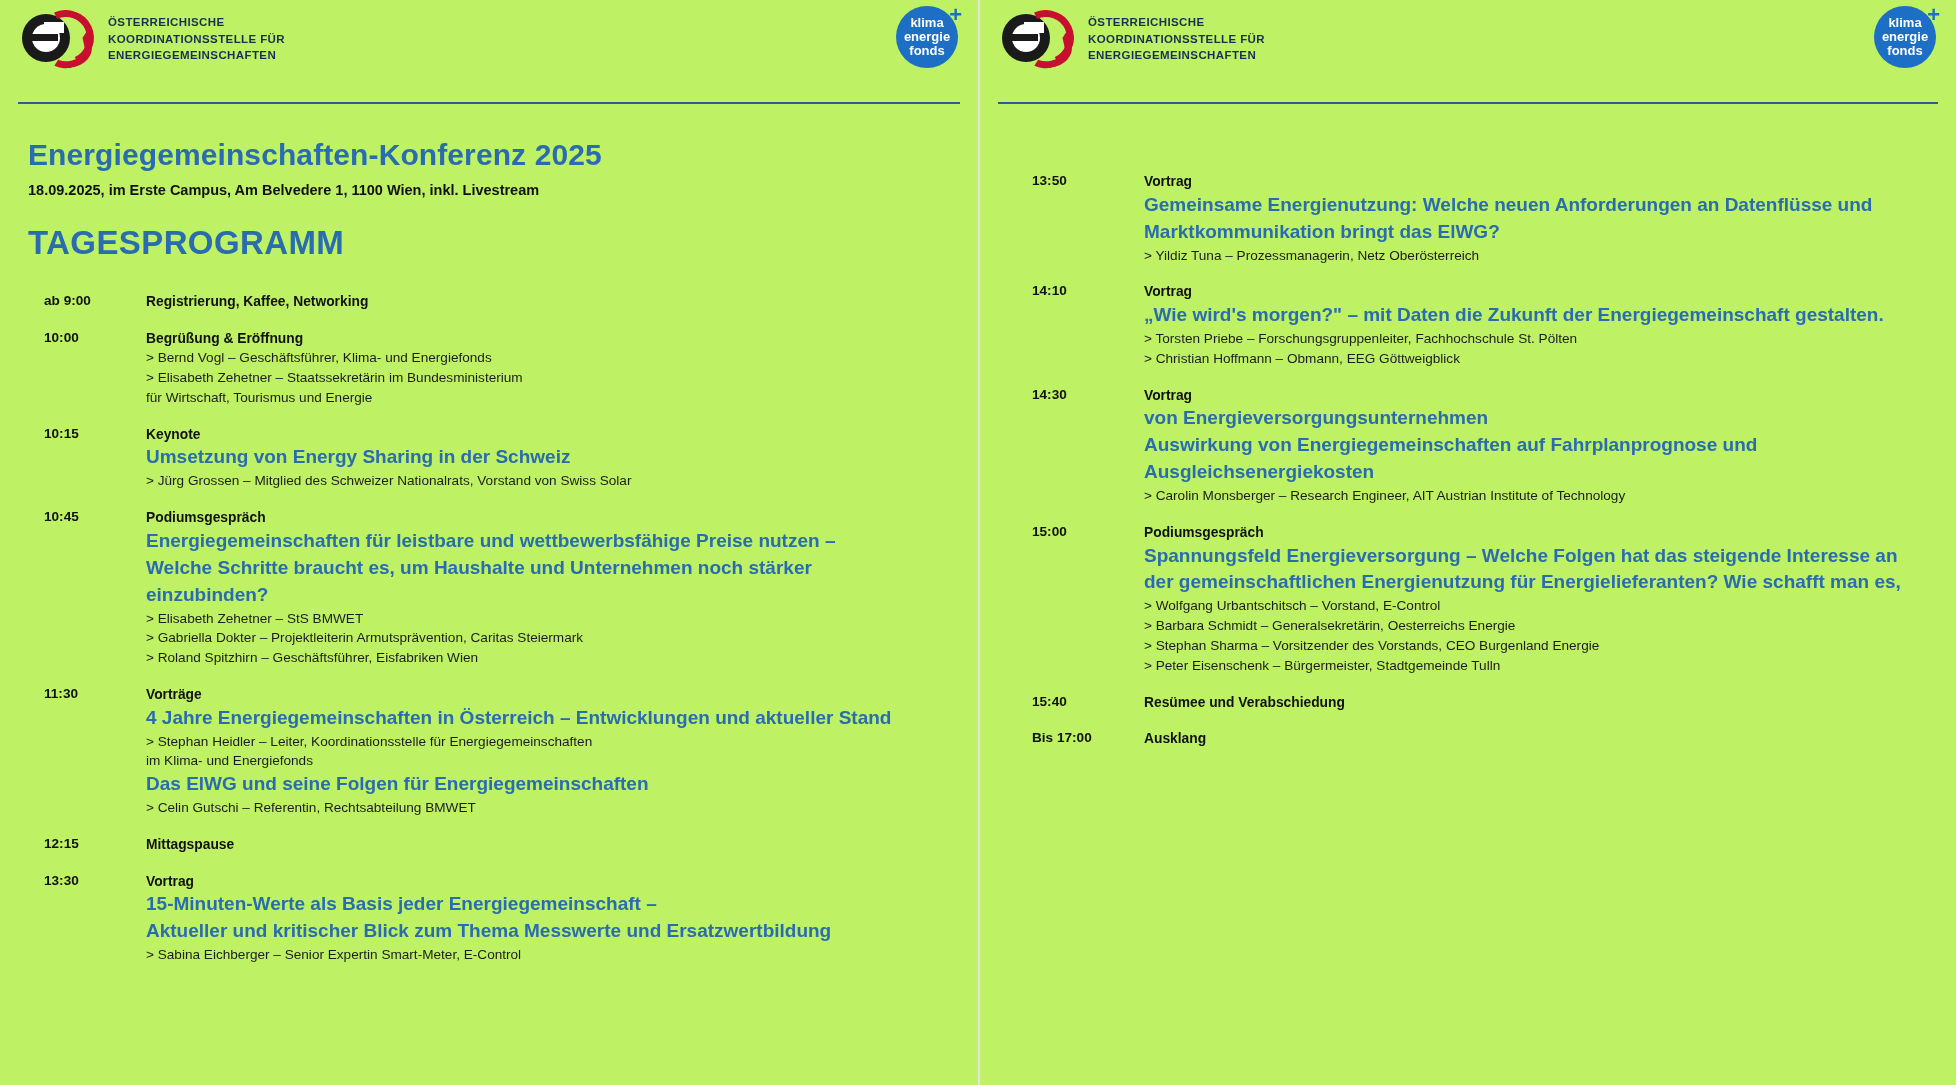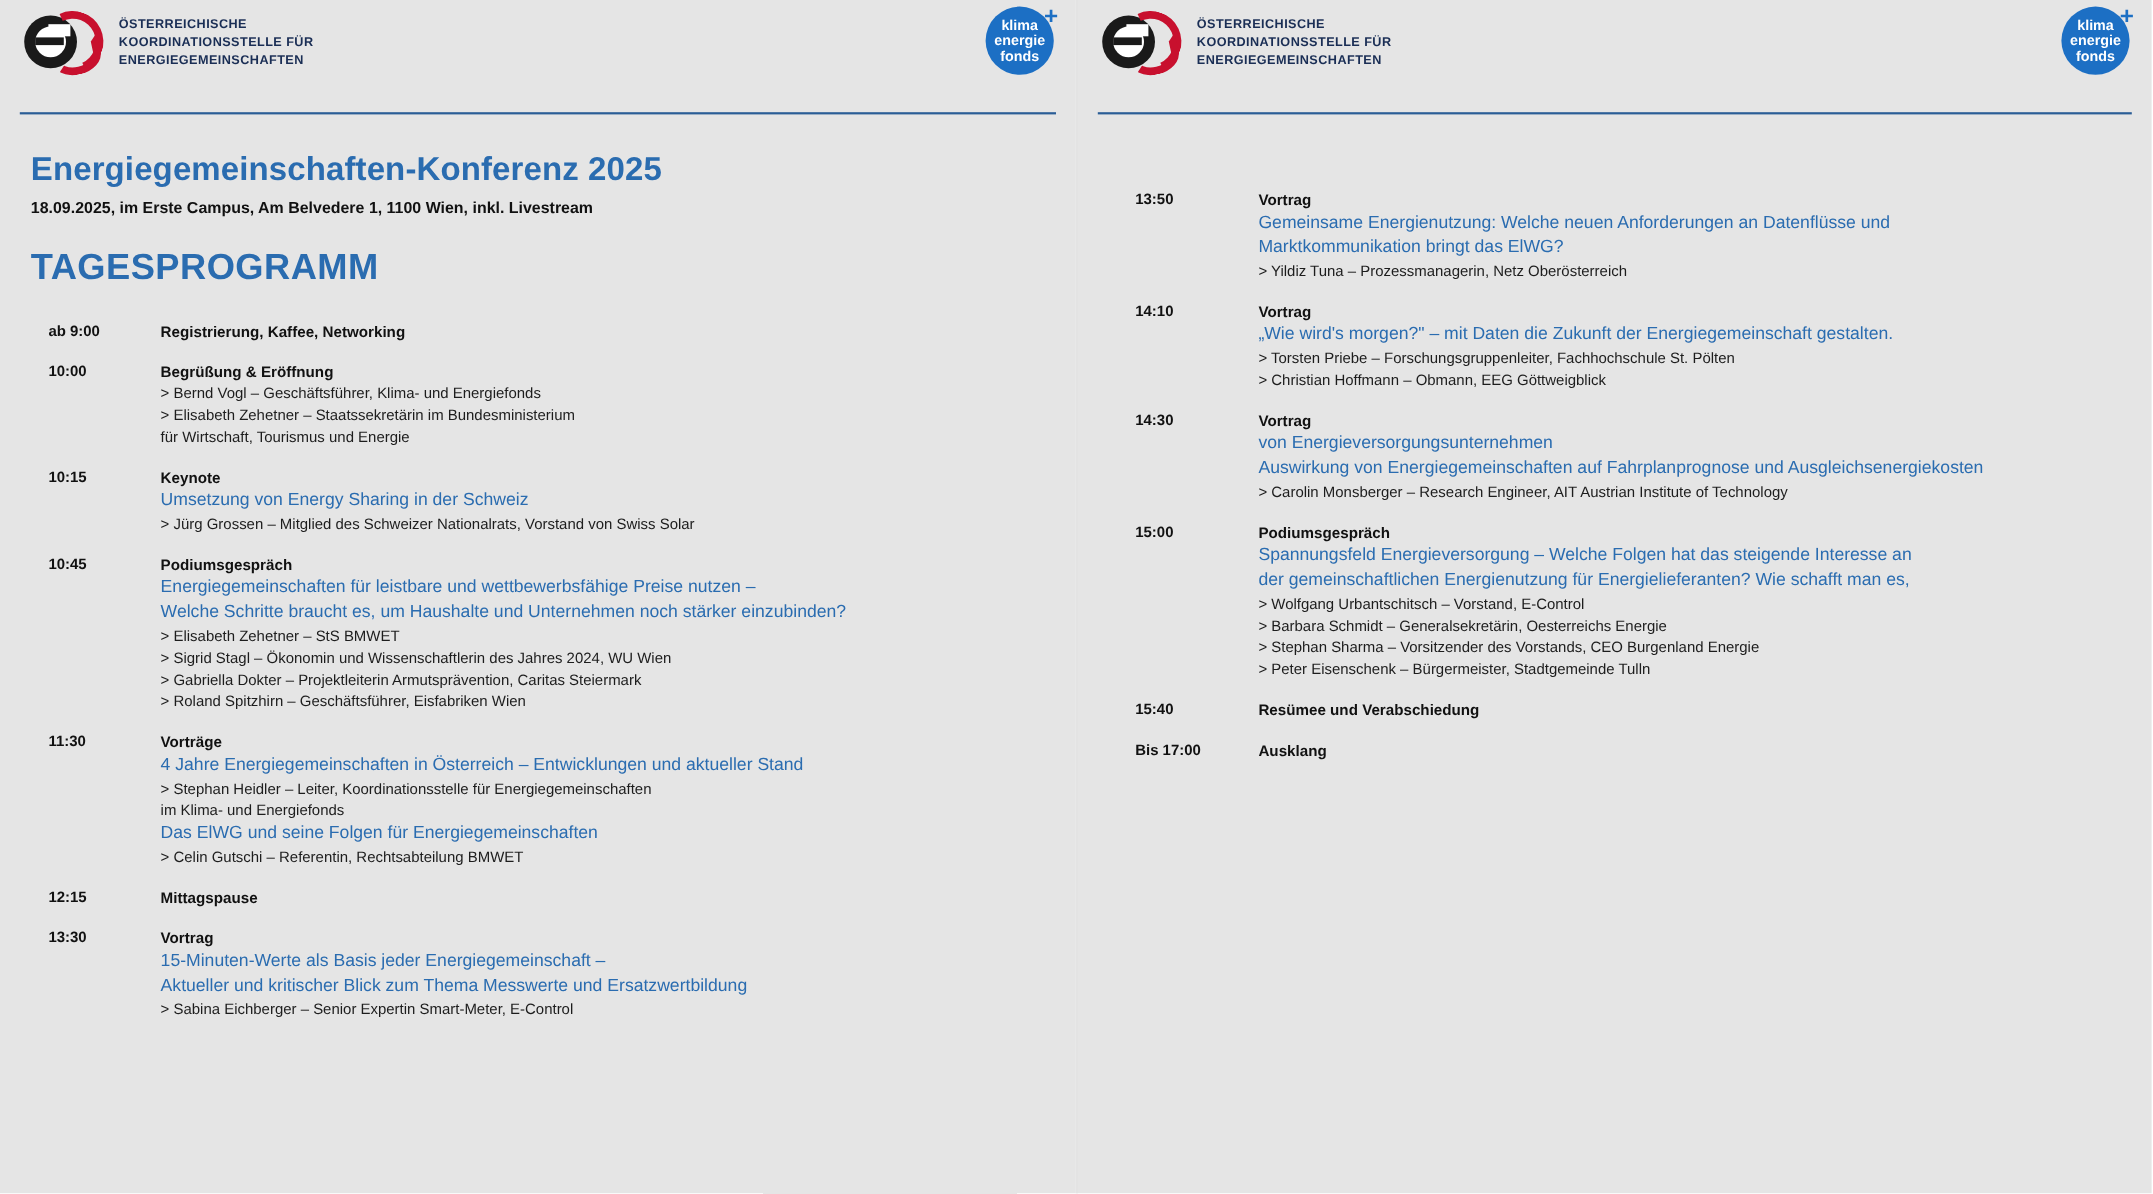--- a/index.html
+++ b/index.html
@@ -11,21 +11,21 @@
   }
   .pages {
     display: flex;
     width: 1957px;
     height: 1085px;
   }
   .page {
     position: relative;
     width: 978px;
     height: 1085px;
-    background: #e5e5e5;
+    background: #bef264;
     overflow: hidden;
   }
   .page-right { border-left: 2px solid #e3e3e3; }
 
   
   .header {
     position: relative;
     height: 104px;
     border-bottom: 2px solid #2a5d96;
     margin: 0 18px 0 18px;
@@ -162,22 +162,22 @@
     padding-top: 1px;
   }
   .detail { flex: 1 1 auto; }
   .d-head {
     font-size: 13.8px;
     font-weight: bold;
     color: #111111;
     line-height: 1.42;
   }
   .d-topic {
-    font-size: 16px;
-    font-weight: normal;
+    font-size: 19px;
+    font-weight: bold;
     color: #2a6cb0;
     line-height: 1.42;
   }
   .d-person {
     font-size: 13.6px;
     color: #1d1d1d;
     line-height: 1.46;
   }
 
   .body-right { padding: 52px 28px 0 36px; }
@@ -242,21 +242,20 @@
               <div class="d-person">&gt; Jürg Grossen – Mitglied des Schweizer Nationalrats, Vorstand von Swiss Solar</div>
             </div>
           </div>
           <div class="row">
             <div class="time">10:45</div>
             <div class="detail">
               <div class="d-head">Podiumsgespräch</div>
               <div class="d-topic">Energiegemeinschaften für leistbare und wettbewerbsfähige Preise nutzen –</div>
               <div class="d-topic">Welche Schritte braucht es, um Haushalte und Unternehmen noch stärker einzubinden?</div>
               <div class="d-person">&gt; Elisabeth Zehetner – StS BMWET</div>
-              <div class="d-person">&gt; Sigrid Stagl – Ökonomin und Wissenschaftlerin des Jahres 2024, WU Wien</div>
               <div class="d-person">&gt; Gabriella Dokter – Projektleiterin Armutsprävention, Caritas Steiermark</div>
               <div class="d-person">&gt; Roland Spitzhirn – Geschäftsführer, Eisfabriken Wien</div>
             </div>
           </div>
           <div class="row">
             <div class="time">11:30</div>
             <div class="detail">
               <div class="d-head">Vorträge</div>
               <div class="d-topic">4 Jahre Energiegemeinschaften in Österreich – Entwicklungen und aktueller Stand</div>
               <div class="d-person">&gt; Stephan Heidler – Leiter, Koordinationsstelle für Energiegemeinschaften</div>

